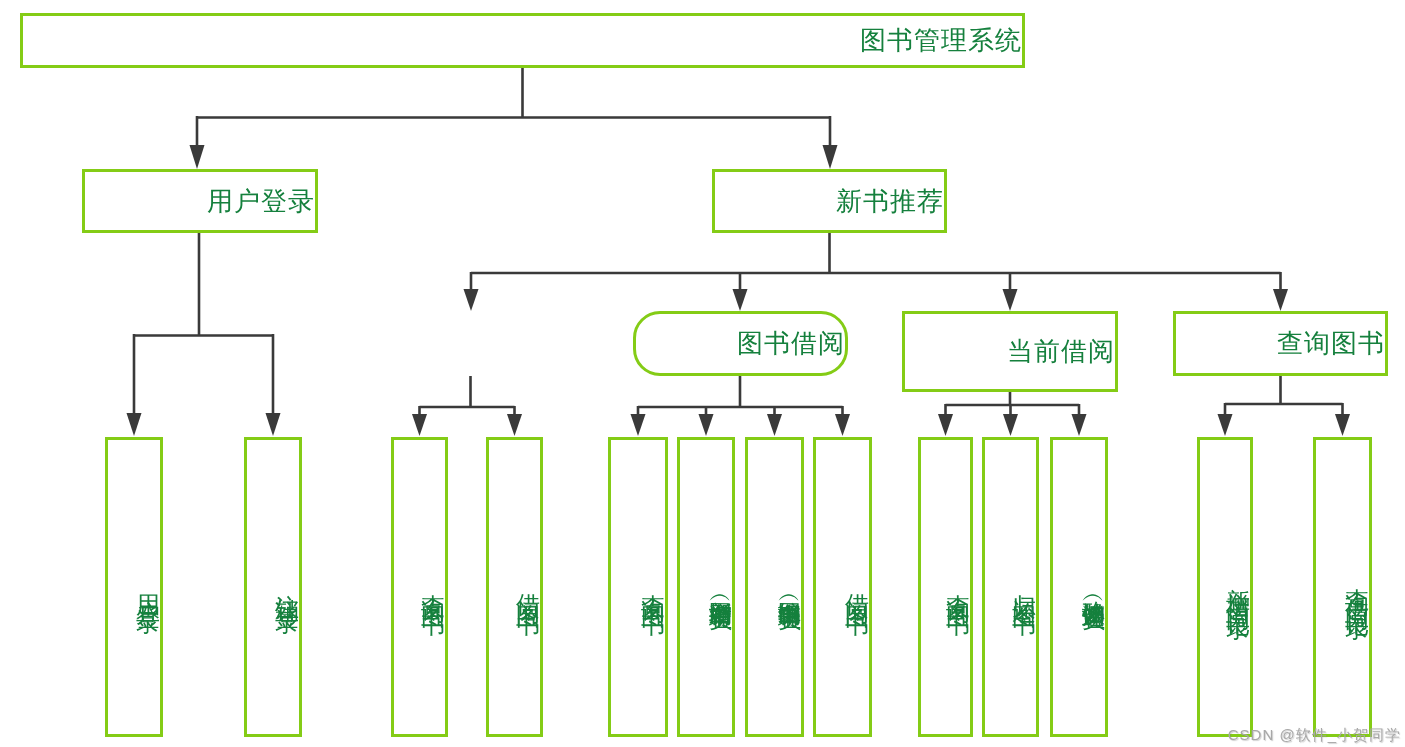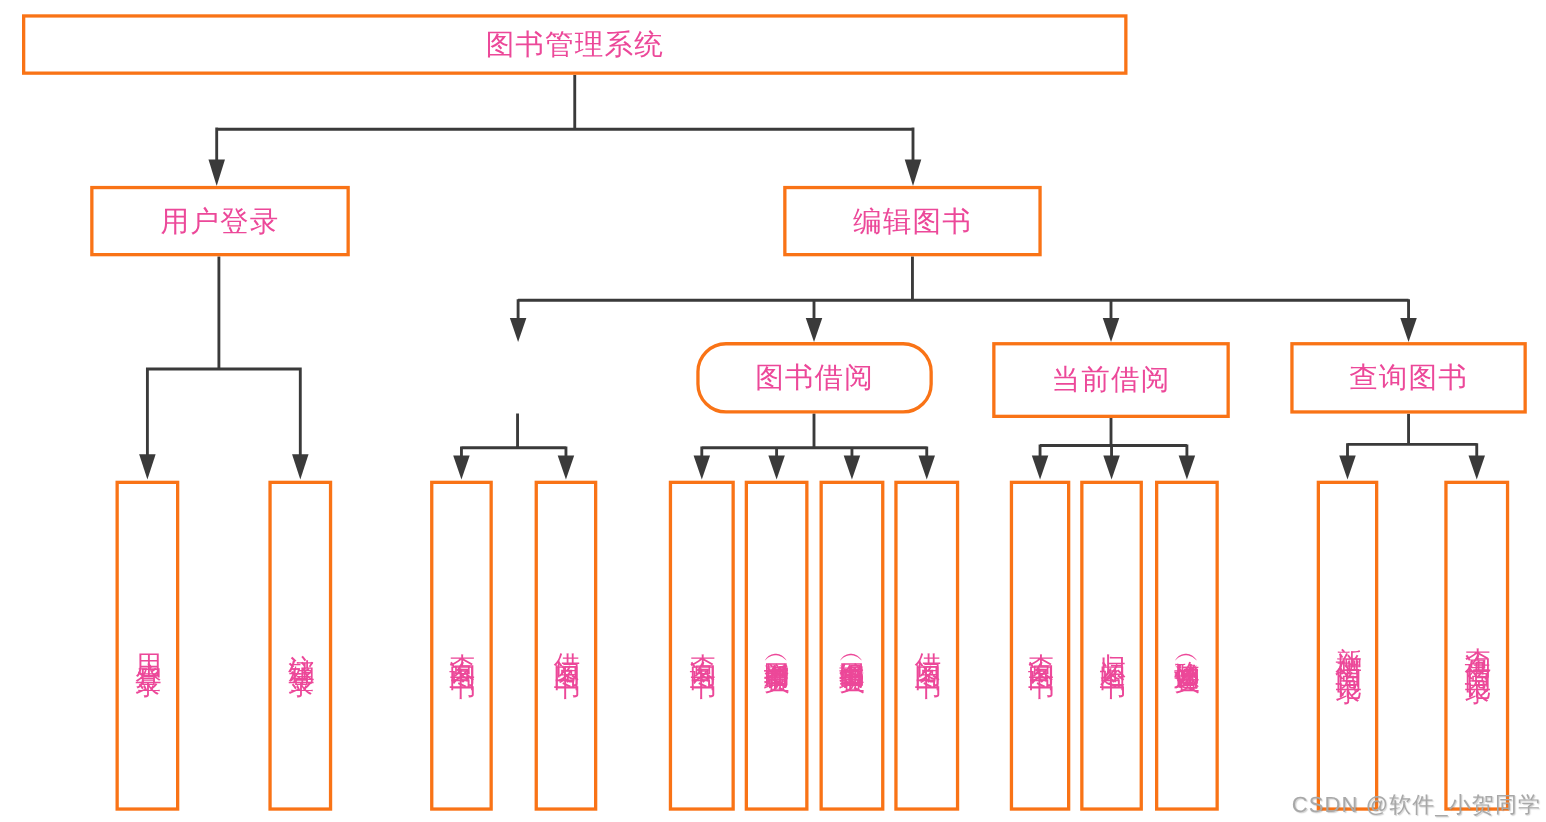--- a/index.html
+++ b/index.html
@@ -20,25 +20,25 @@
     left: 0;
     top: 0;
     width: 1405px;
     height: 747px;
     pointer-events: none;
   }
   .node {
     position: absolute;
     box-sizing: border-box;
     background: #ffffff;
-    border: 3px solid #f97316;
+    border: 3px solid #84cc16;
     display: flex;
     align-items: center;
-    justify-content: center;
-    color: #ec4899;
+    justify-content: flex-end;
+    color: #15803d;
   }
   .h-node {
     font-size: 26px;
     letter-spacing: 1px;
     white-space: nowrap;
   }
   .v-node {
     font-size: 24px;
   }
   .v-node .vtext {
@@ -52,21 +52,21 @@
     font-size: 23px;
     letter-spacing: 1px;
   }
   
   .n-root   { left: 20px;  top: 13px;  width: 1005px; height: 55px; }
   .n-ulogin { left: 82px;  top: 169px; width: 236px;  height: 64px; }
   .n-bmgmt  { left: 712px; top: 169px; width: 235px;  height: 64px; }
 
   .n-newbook { left: 362px;  top: 311px; width: 216px; height: 65px; }
   .n-bborrow { left: 633px;  top: 311px; width: 215px; height: 65px; border-radius: 27px; }
-  .n-cborrow { left: 902px;  top: 311px; width: 216px; height: 69px; }
+  .n-cborrow { left: 902px;  top: 311px; width: 216px; height: 81px; }
   .n-records { left: 1173px; top: 311px; width: 215px; height: 65px; }
 
   .tall { top: 437px; height: 300px; }
   .n-ul-login  { left: 105px;  width: 58px; }
   .n-ul-logout { left: 244px;  width: 58px; }
   .n-nb-query  { left: 391px;  width: 57px; }
   .n-nb-borrow { left: 486px;  width: 57px; }
   .n-bb-query  { left: 608px;  width: 60px; }
   .n-bb-add    { left: 677px;  width: 58px; }
   .n-bb-edit   { left: 745px;  width: 59px; }
@@ -74,21 +74,21 @@
   .n-cb-query  { left: 918px;  width: 55px; }
   .n-cb-return { left: 982px;  width: 57px; }
   .n-cb-confirm{ left: 1050px; width: 58px; }
   .n-br-add    { left: 1197px; width: 56px; }
   .n-br-query  { left: 1313px; width: 59px; }
 
   #watermark {
     position: absolute;
     right: 4px;
     bottom: 2px;
-    font-size: 20px;
+    font-size: 15px;
     color: #a8a8a8;
     text-shadow: 1px 1px 1px rgba(120,120,120,0.35);
     white-space: nowrap;
     letter-spacing: 1px;
   }
 </style>
 </head>
 <body>
 
 <div id="canvas">
@@ -153,21 +153,21 @@
   </svg>
 
   <div class="node h-node n-root">
     <span>图书管理系统</span>
   </div>
 
   <div class="node h-node n-ulogin">
     <span>用户登录</span>
   </div>
   <div class="node h-node n-bmgmt">
-    <span>编辑图书</span>
+    <span>新书推荐</span>
   </div>
 
   <div class="node h-node n-bborrow">
     <span>图书借阅</span>
   </div>
   <div class="node h-node n-cborrow">
     <span>当前借阅</span>
   </div>
   <div class="node h-node n-records">
     <span>查询图书</span>

